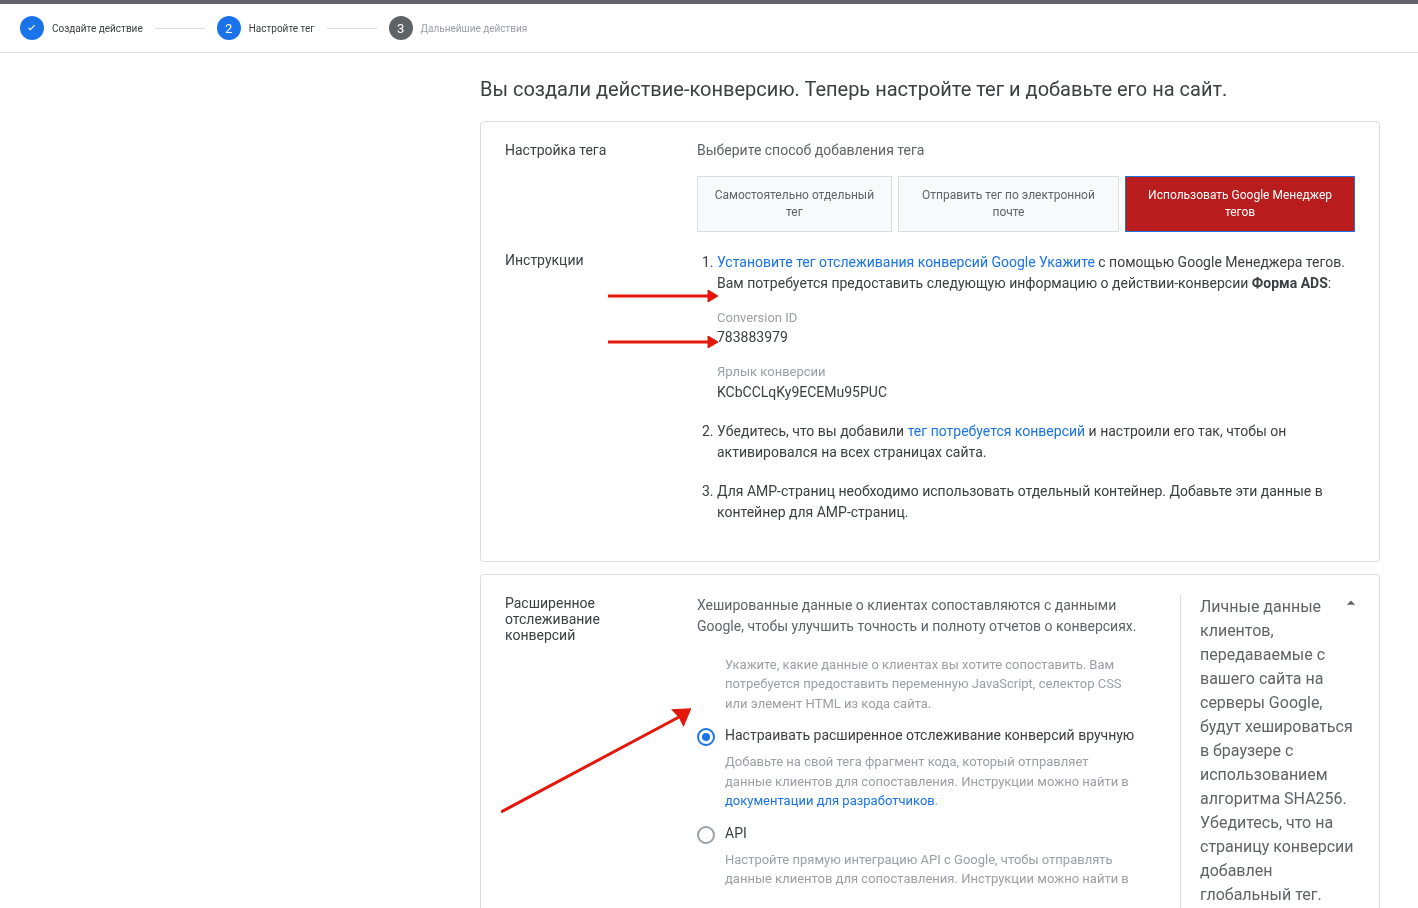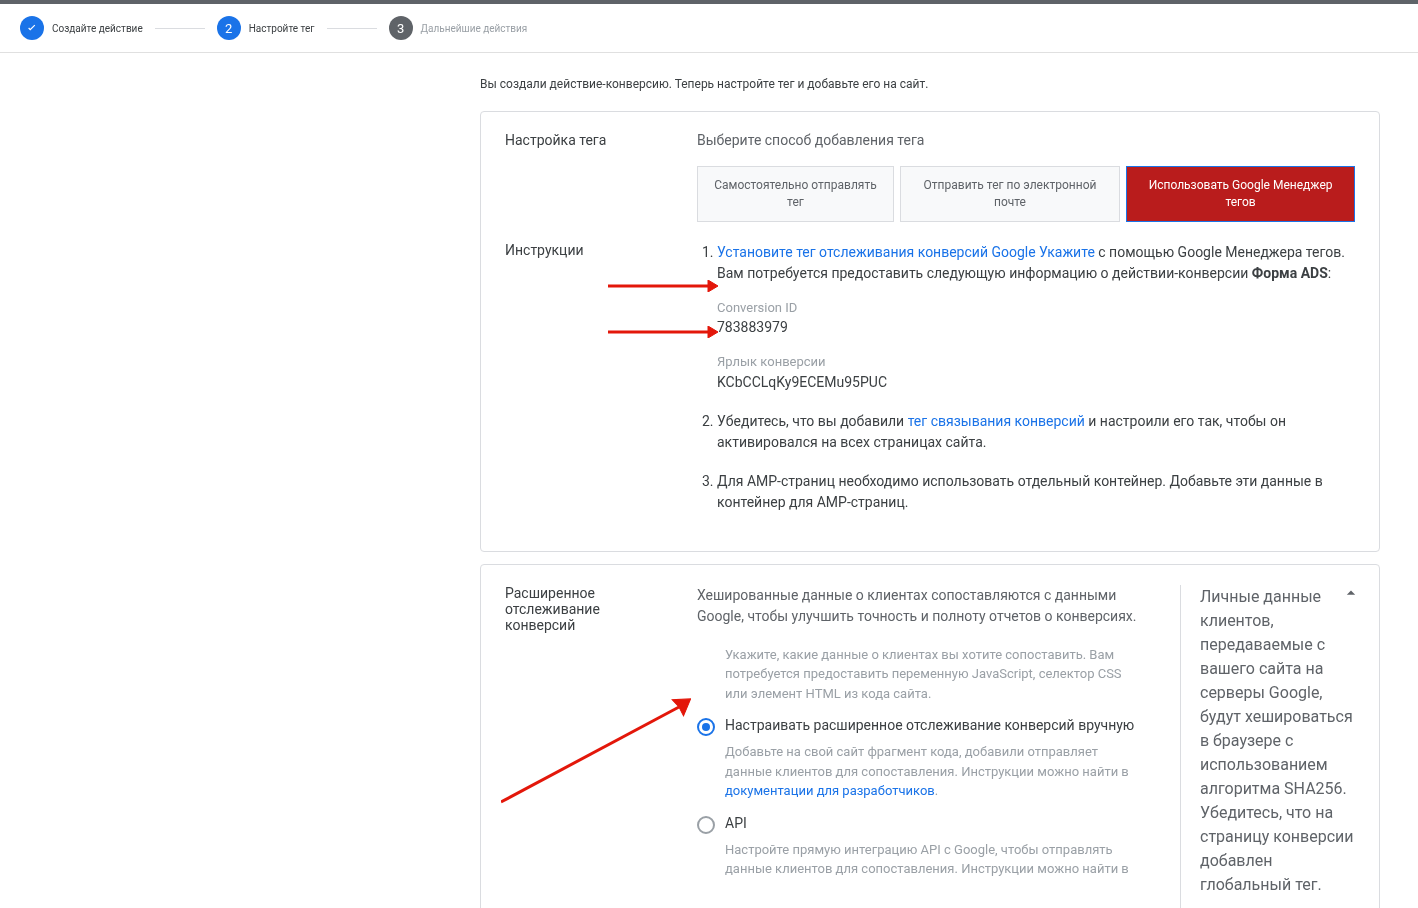--- a/index.html
+++ b/index.html
@@ -10,21 +10,21 @@
 .stepper { display: flex; align-items: center; padding: 12px 20px; border-bottom: 1px solid #e0e0e0; gap: 12px; }
 .step { display: flex; align-items: center; gap: 8px; }
 .step-circle { width: 24px; height: 24px; border-radius: 50%; display: flex; align-items: center; justify-content: center; font-size: 13px; color: #fff; }
 .step-circle.done { background: #1a73e8; }
 .step-circle.active { background: #1a73e8; }
 .step-circle.pending { background: #5f6368; }
 .step-label { font-size: 10px; color: #3c4043; }
 .step-label.muted { color: #9aa0a6; }
 .step-line { width: 50px; height: 1px; background: #dadce0; }
 
-.page-title { margin: 24px 0 20px 480px; font-size: 12px; font-weight: 400; color: #3c4043; }
+.page-title { margin: 24px 0 20px 480px; font-size: 20px; font-weight: 400; color: #3c4043; }
 
 .card { margin: 0 20px 12px 480px; background: #fff; border: 1px solid #dadce0; border-radius: 4px; padding: 20px 24px; max-width: 900px; position: relative; }
 
 .card-row { display: flex; gap: 32px; margin-bottom: 20px; }
 .card-label { width: 160px; font-size: 14px; color: #3c4043; flex-shrink: 0; }
 .card-content { flex: 1; font-size: 14px; color: #5f6368; }
 
 .tabs { display: flex; gap: 6px; }
 .tab { padding: 10px 14px; font-size: 12px; text-align: center; border: 1px solid #dadce0; background: #f8f9fa; color: #5f6368; cursor: pointer; min-width: 140px; line-height: 1.4; }
 .tab.active { background: #b91c1c; color: #fff; border-color: #1a73e8; }
@@ -87,21 +87,21 @@
 </div>
 
 <h1 class="page-title">Вы создали действие-конверсию. Теперь настройте тег и добавьте его на сайт.</h1>
 
 <div class="card">
   <div class="card-row">
     <div class="card-label">Настройка тега</div>
     <div class="card-content">
       <div style="margin-bottom:18px;">Выберите способ добавления тега</div>
       <div class="tabs">
-        <div class="tab">Самостоятельно отправлять тег</div>
+        <div class="tab">Самостоятельно отдельный тег</div>
         <div class="tab">Отправить тег по электронной почте</div>
         <div class="tab active">Использовать Google Менеджер тегов</div>
       </div>
     </div>
   </div>
 
   <div class="card-row" style="margin-bottom:0;">
     <div class="card-label">Инструкции</div>
     <div class="card-content">
       <ol class="instr">
@@ -110,21 +110,21 @@
           <div class="sub">
             <div class="sub-label">Conversion ID</div>
             <div class="sub-value">783883979</div>
           </div>
           <div class="sub">
             <div class="sub-label">Ярлык конверсии</div>
             <div class="sub-value">KCbCCLqKy9ECEMu95PUC</div>
           </div>
         </li>
         <li>
-          <span>Убедитесь, что вы добавили </span><a class="link">тег связывания конверсий</a><span> и настроили его так, чтобы он активировался на всех страницах сайта.</span>
+          <span>Убедитесь, что вы добавили </span><a class="link">тег потребуется конверсий</a><span> и настроили его так, чтобы он активировался на всех страницах сайта.</span>
         </li>
         <li>Для AMP-страниц необходимо использовать отдельный контейнер. Добавьте эти данные в контейнер для AMP-страниц.</li>
       </ol>
     </div>
   </div>
 
   <div class="arrow" style="top:167px; left:127px;">
     <svg width="110" height="12">
         <line x1="0" y1="6" x2="100" y2="6" stroke-width="3"></line>
         <polygon points="100,0 110,6 100,12"></polygon>
@@ -150,21 +150,21 @@
       <div class="enh-left">
         <div class="enh-desc">Хешированные данные о клиентах сопоставляются с данными Google, чтобы улучшить точность и полноту отчетов о конверсиях.</div>
 
         <div class="radio-desc">Укажите, какие данные о клиентах вы хотите сопоставить. Вам потребуется предоставить переменную JavaScript, селектор CSS или элемент HTML из кода сайта.</div>
 
         <div class="radio-opt">
           <div class="radio checked"></div>
           <div class="radio-label">Настраивать расширенное отслеживание конверсий вручную</div>
         </div>
         <div class="radio-desc">
-          <span>Добавьте на свой сайт фрагмент кода, добавили отправляет данные клиентов для сопоставления. Инструкции можно найти в </span><a class="link">документации для разработчиков</a><span>.</span>
+          <span>Добавьте на свой тега фрагмент кода, который отправляет данные клиентов для сопоставления. Инструкции можно найти в </span><a class="link">документации для разработчиков</a><span>.</span>
         </div>
 
         <div class="radio-opt">
           <div class="radio"></div>
           <div class="radio-label">API</div>
         </div>
         <div class="radio-desc">
           <span>Настройте прямую интеграцию API с Google, чтобы отправлять данные клиентов для сопоставления. Инструкции можно найти в </span>
         </div>
 

